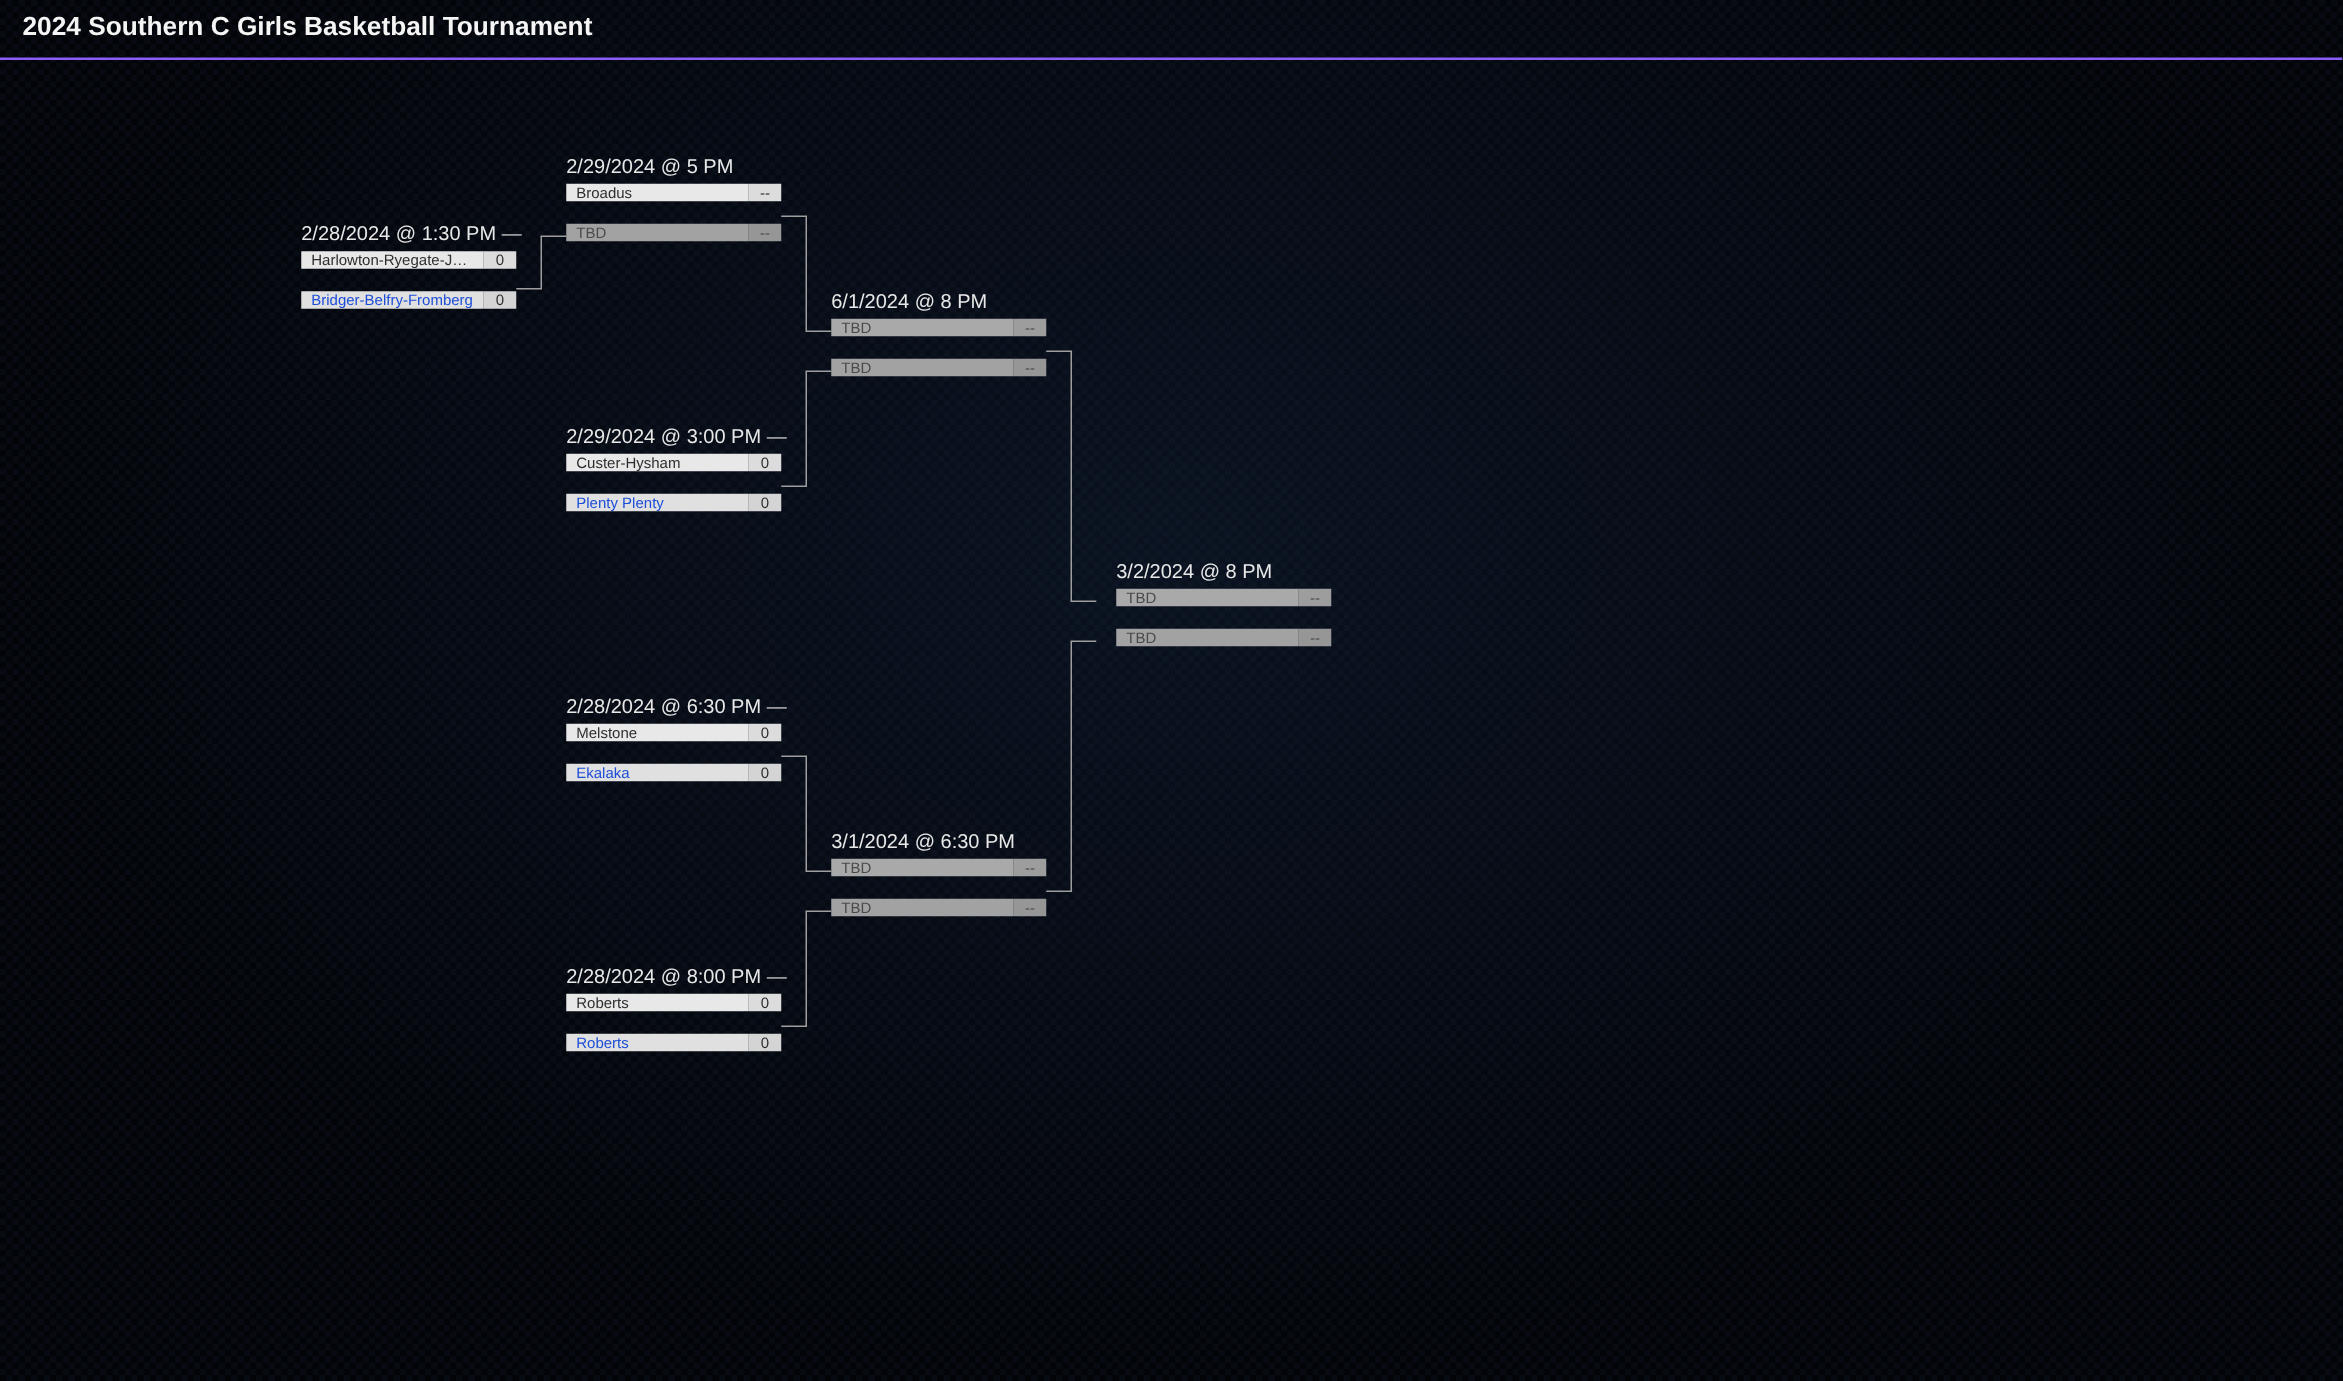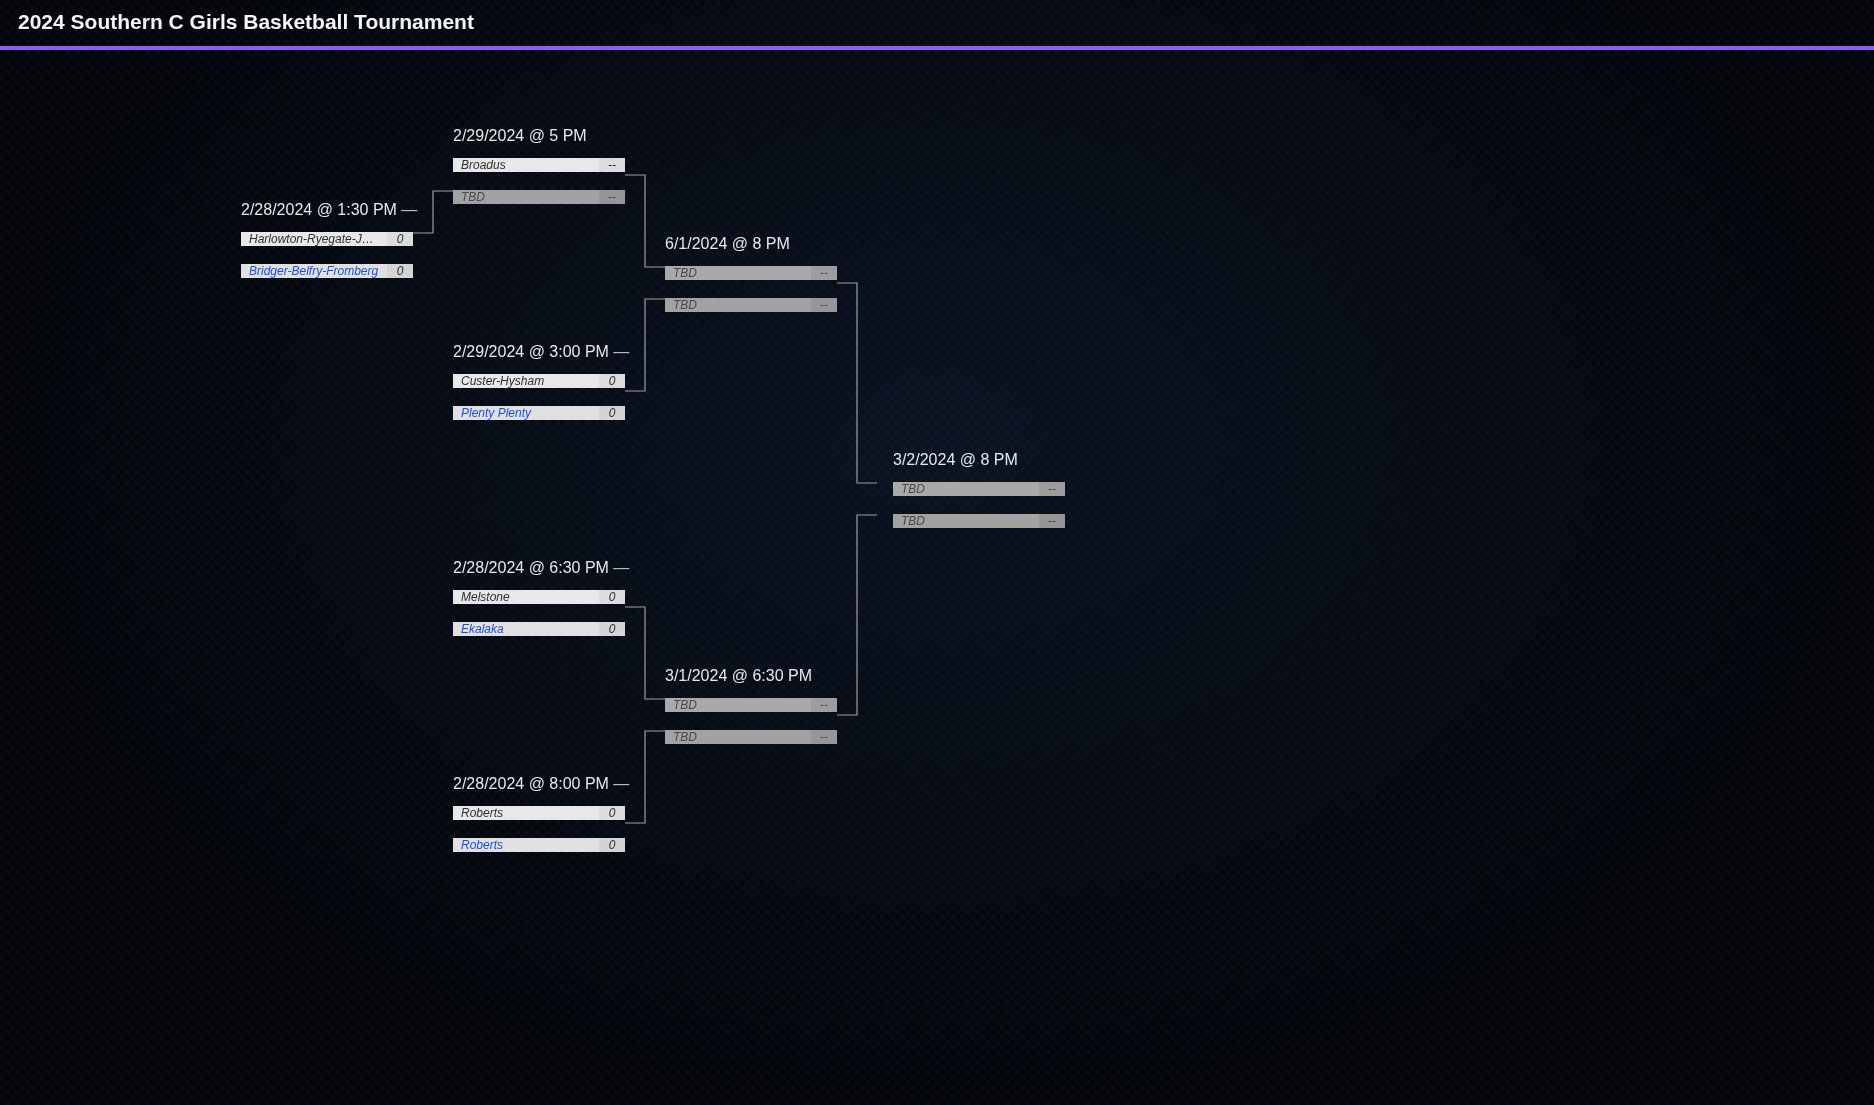--- a/index.html
+++ b/index.html
@@ -11,21 +11,21 @@
       linear-gradient(45deg, rgba(30,40,60,0.18) 25%, transparent 25%, transparent 75%, rgba(30,40,60,0.18) 75%),
       radial-gradient(ellipse at 50% 40%, #0a1220 0%, #020408 70%);
     background-size: 10px 10px, 10px 10px, 100% 100%;
     background-position: 0 0, 5px 5px, 0 0;
     font-family: Arial, Helvetica, sans-serif;
     color: #fff;
     overflow: auto;
   }
   .header {
     padding: 10px 18px 12px 18px;
-    border-bottom: 4px solid #8b5cf6;
+    border-bottom: 2px solid #8b5cf6;
   }
   .header h1 {
     font-size: 21px;
     font-weight: bold;
     color: #f5f5f5;
   }
   .bracket-wrap {
     position: relative;
     width: 1430px;
     height: 860px;
@@ -39,23 +39,22 @@
     font-size: 16px;
     color: #e8e8e8;
     margin-bottom: 4px;
     white-space: nowrap;
   }
   .match .dash { color: #c0c0c0; }
   .match .box { width: 172px; }
   .match .row {
     display: flex;
     height: 32px;
-    align-items: center;
+    align-items: flex-start;
     font-size: 12px;
-    font-style: italic;
   }
   .match .row.light .name { background: #e8e8e8; color: #2e2e2e; }
   .match .row.light .score { background: #dcdcdc; color: #2e2e2e; }
   .match .row.light2 .name { background: #e0e0e0; color: #1d4ed8; }
   .match .row.light2 .score { background: #d4d4d4; color: #2e2e2e; }
   .match .row.tbd .name  { background: #a9a9a9; color: #4a4a4a; }
   .match .row.tbd .score { background: #9d9d9d; color: #4a4a4a; }
   .match .row.tbd2 .name  { background: #a2a2a2; color: #4a4a4a; }
   .match .row.tbd2 .score { background: #969696; color: #4a4a4a; }
   .match .name {
@@ -101,21 +100,21 @@
 
     <path d="M 625 527 L 645 527 L 645 619 L 665 619"></path>
 
     <path d="M 625 743 L 645 743 L 645 651 L 665 651"></path>
 
     <path d="M 837 203 L 857 203 L 857 403 L 877 403"></path>
 
     <path d="M 837 635 L 857 635 L 857 435 L 877 435"></path>
   </svg>
 
-  <div class="match" style="left:241px; top:101px;margin-top:20px;">
+  <div class="match" style="left:241px; top:101px;">
     <div class="label">
       <span>2/28/2024 @ 1:30 PM</span> <span class="dash">—</span>
     </div>
     <div class="box">
       <div class="row light">
         <div class="name">Harlowton-Ryegate-Judith</div>
         <div class="score">0</div>
       </div>
       <div class="row light2">
         <div class="name">Bridger-Belfry-Fromberg</div>

